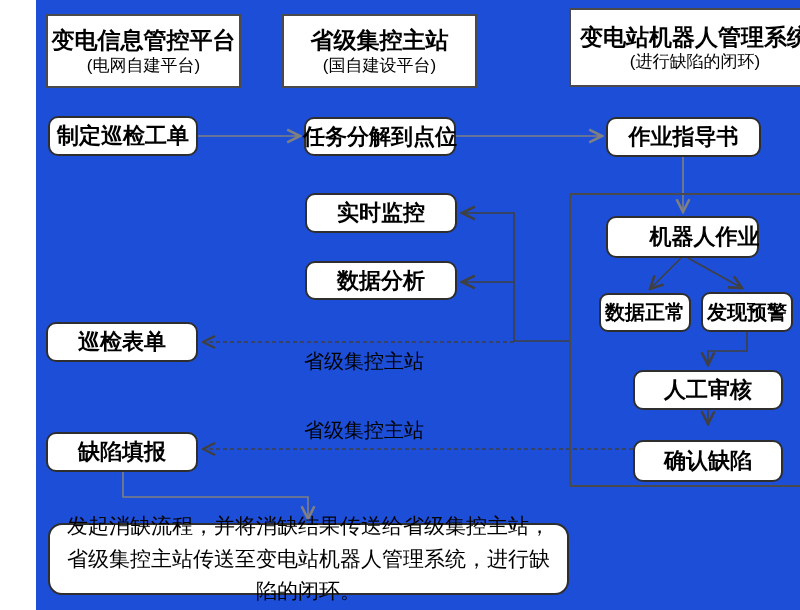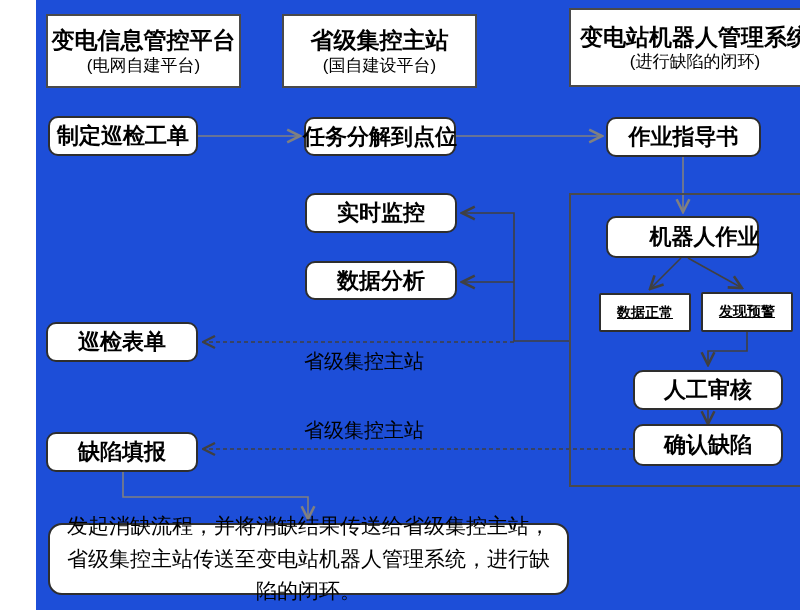--- a/index.html
+++ b/index.html
@@ -13,21 +13,21 @@
     display:flex;flex-direction:column;align-items:center;justify-content:center;
     text-align:center;line-height:1.25;
   }
   .hdr .t{font-weight:bold;font-size:23px;white-space:nowrap;}
   .hdr .s{font-size:17px;white-space:nowrap;}
   .node{
     border:2px solid #2e2e2e;border-radius:10px;background:#fff;
     display:flex;align-items:center;justify-content:center;
     font-weight:bold;font-size:22px;white-space:nowrap;
   }
-  .node.small{font-size:14px;border-radius:2px;text-decoration:underline;}
+  .node.small{font-size:20px;border-radius:9px;}
   .frame{border:2px solid #4a4a4a;background:transparent;}
   .edge-label{font-size:20px;white-space:nowrap;}
   .note{
     border:2px solid #2e2e2e;border-radius:14px;background:#fff;
     font-size:21px;line-height:1.55;text-align:center;
     display:flex;align-items:center;justify-content:center;
     padding:4px 10px;
   }
   svg#wires{position:absolute;left:0;top:0;pointer-events:none;}
 </style>
@@ -98,21 +98,21 @@
   </div>
   <div class="abs node small" style="left:563px;top:293px;width:92px;height:39px;">
     <span>数据正常</span>
   </div>
   <div class="abs node small" style="left:665px;top:292px;width:92px;height:40px;">
     <span>发现预警</span>
   </div>
   <div class="abs node" style="left:597px;top:370px;width:150px;height:40px;">
     <span>人工审核</span>
   </div>
-  <div class="abs node" style="left:597px;top:424px;width:150px;height:42px;">
+  <div class="abs node" style="left:597px;top:440px;width:150px;height:42px;">
     <span>确认缺陷</span>
   </div>
   <div class="abs node" style="left:10px;top:322px;width:152px;height:40px;">
     <span>巡检表单</span>
   </div>
   <div class="abs node" style="left:10px;top:432px;width:152px;height:40px;">
     <span>缺陷填报</span>
   </div>
 
   <div class="abs edge-label" style="left:268px;top:348px;">省级集控主站</div>

